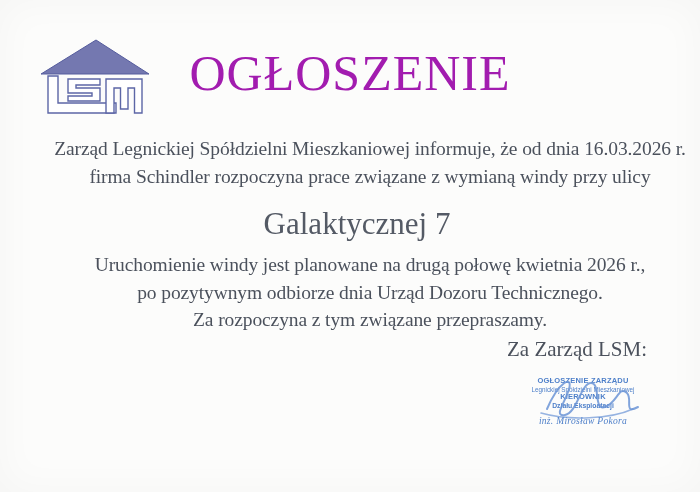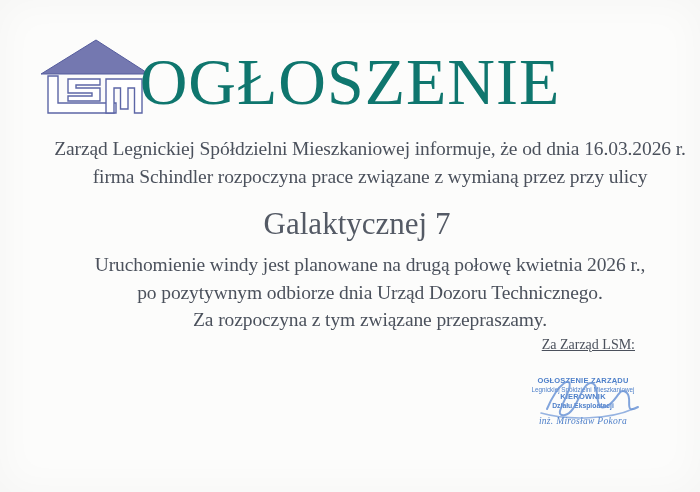--- a/index.html
+++ b/index.html
@@ -13,23 +13,23 @@
     background:#fcfcfb;
     overflow:hidden;
     box-shadow:inset 0 0 40px rgba(0,0,0,0.03);
   }
   .logo{
     position:absolute;left:38px;top:34px;width:112px;height:82px;
   }
   .doc-title{
     position:absolute;left:0;top:44px;width:100%;
     text-align:center;
-    font-size:66px;font-weight:normal;
+    font-size:50px;font-weight:normal;
     letter-spacing:1px;
-    color:#0f766e;
+    color:#a21caf;
     margin:0;
   }
   .para{
     position:absolute;left:0;width:100%;
     text-align:center;
     font-size:19.5px;
     line-height:27.5px;
     color:#4b515c;
     letter-spacing:-0.1px;
     white-space:nowrap;
@@ -39,24 +39,23 @@
   .para1{top:135px;}
   .para2{top:251px;}
   .address-heading{
     position:absolute;left:0;top:199px;width:100%;
     text-align:center;
     font-size:31px;font-weight:normal;
     color:#545a65;
     margin:7px;
   }
   .signoff{
-    position:absolute;top:337px;right:65px;
-    font-size:14px;
+    position:absolute;top:337px;right:53px;
+    font-size:21px;
     color:#4b515c;
-    text-decoration:underline;
   }
   .stamp{
     position:absolute;left:519px;top:377px;width:128px;
     text-align:center;
     font-family:"Liberation Sans", sans-serif;
     color:#4d7fc9;
     line-height:1.18;
   }
   .stamp-line1,.stamp-line3{font-size:7.5px;font-weight:bold;letter-spacing:0.2px;}
   .stamp-line2{font-size:6.3px;}
@@ -88,21 +87,21 @@
       <path d="M30,44 H62 V50 H38 V53 H62 V66 H30 V61 H54 V58 H30 Z" fill="#ffffff" stroke="#5c66a6" stroke-width="1.4" stroke-linejoin="miter"></path>
 
       <path d="M68,78 V44 H104 V78 H96.5 V53 H90 V74 H82.5 V53 H76 V78 Z" fill="#ffffff" stroke="#5c66a6" stroke-width="1.4" stroke-linejoin="miter"></path>
     </svg>
   </div>
 
   <h1 class="doc-title">OGŁOSZENIE</h1>
 
   <p class="para para1">
     <span>Zarząd Legnickiej Spółdzielni Mieszkaniowej informuje, że od dnia 16.03.2026 r.</span><br>
-    <span>firma Schindler rozpoczyna prace związane z wymianą przez przy ulicy</span>
+    <span>firma Schindler rozpoczyna prace związane z wymianą windy przy ulicy</span>
   </p>
 
   <h2 class="address-heading">Galaktycznej 7</h2>
 
   <p class="para para2">
     <span>Uruchomienie windy jest planowane na drugą połowę kwietnia 2026 r.,</span><br>
     <span>po pozytywnym odbiorze dnia Urząd Dozoru Technicznego.</span><br>
     <span>Za rozpoczyna z tym związane przepraszamy.</span>
   </p>
 

